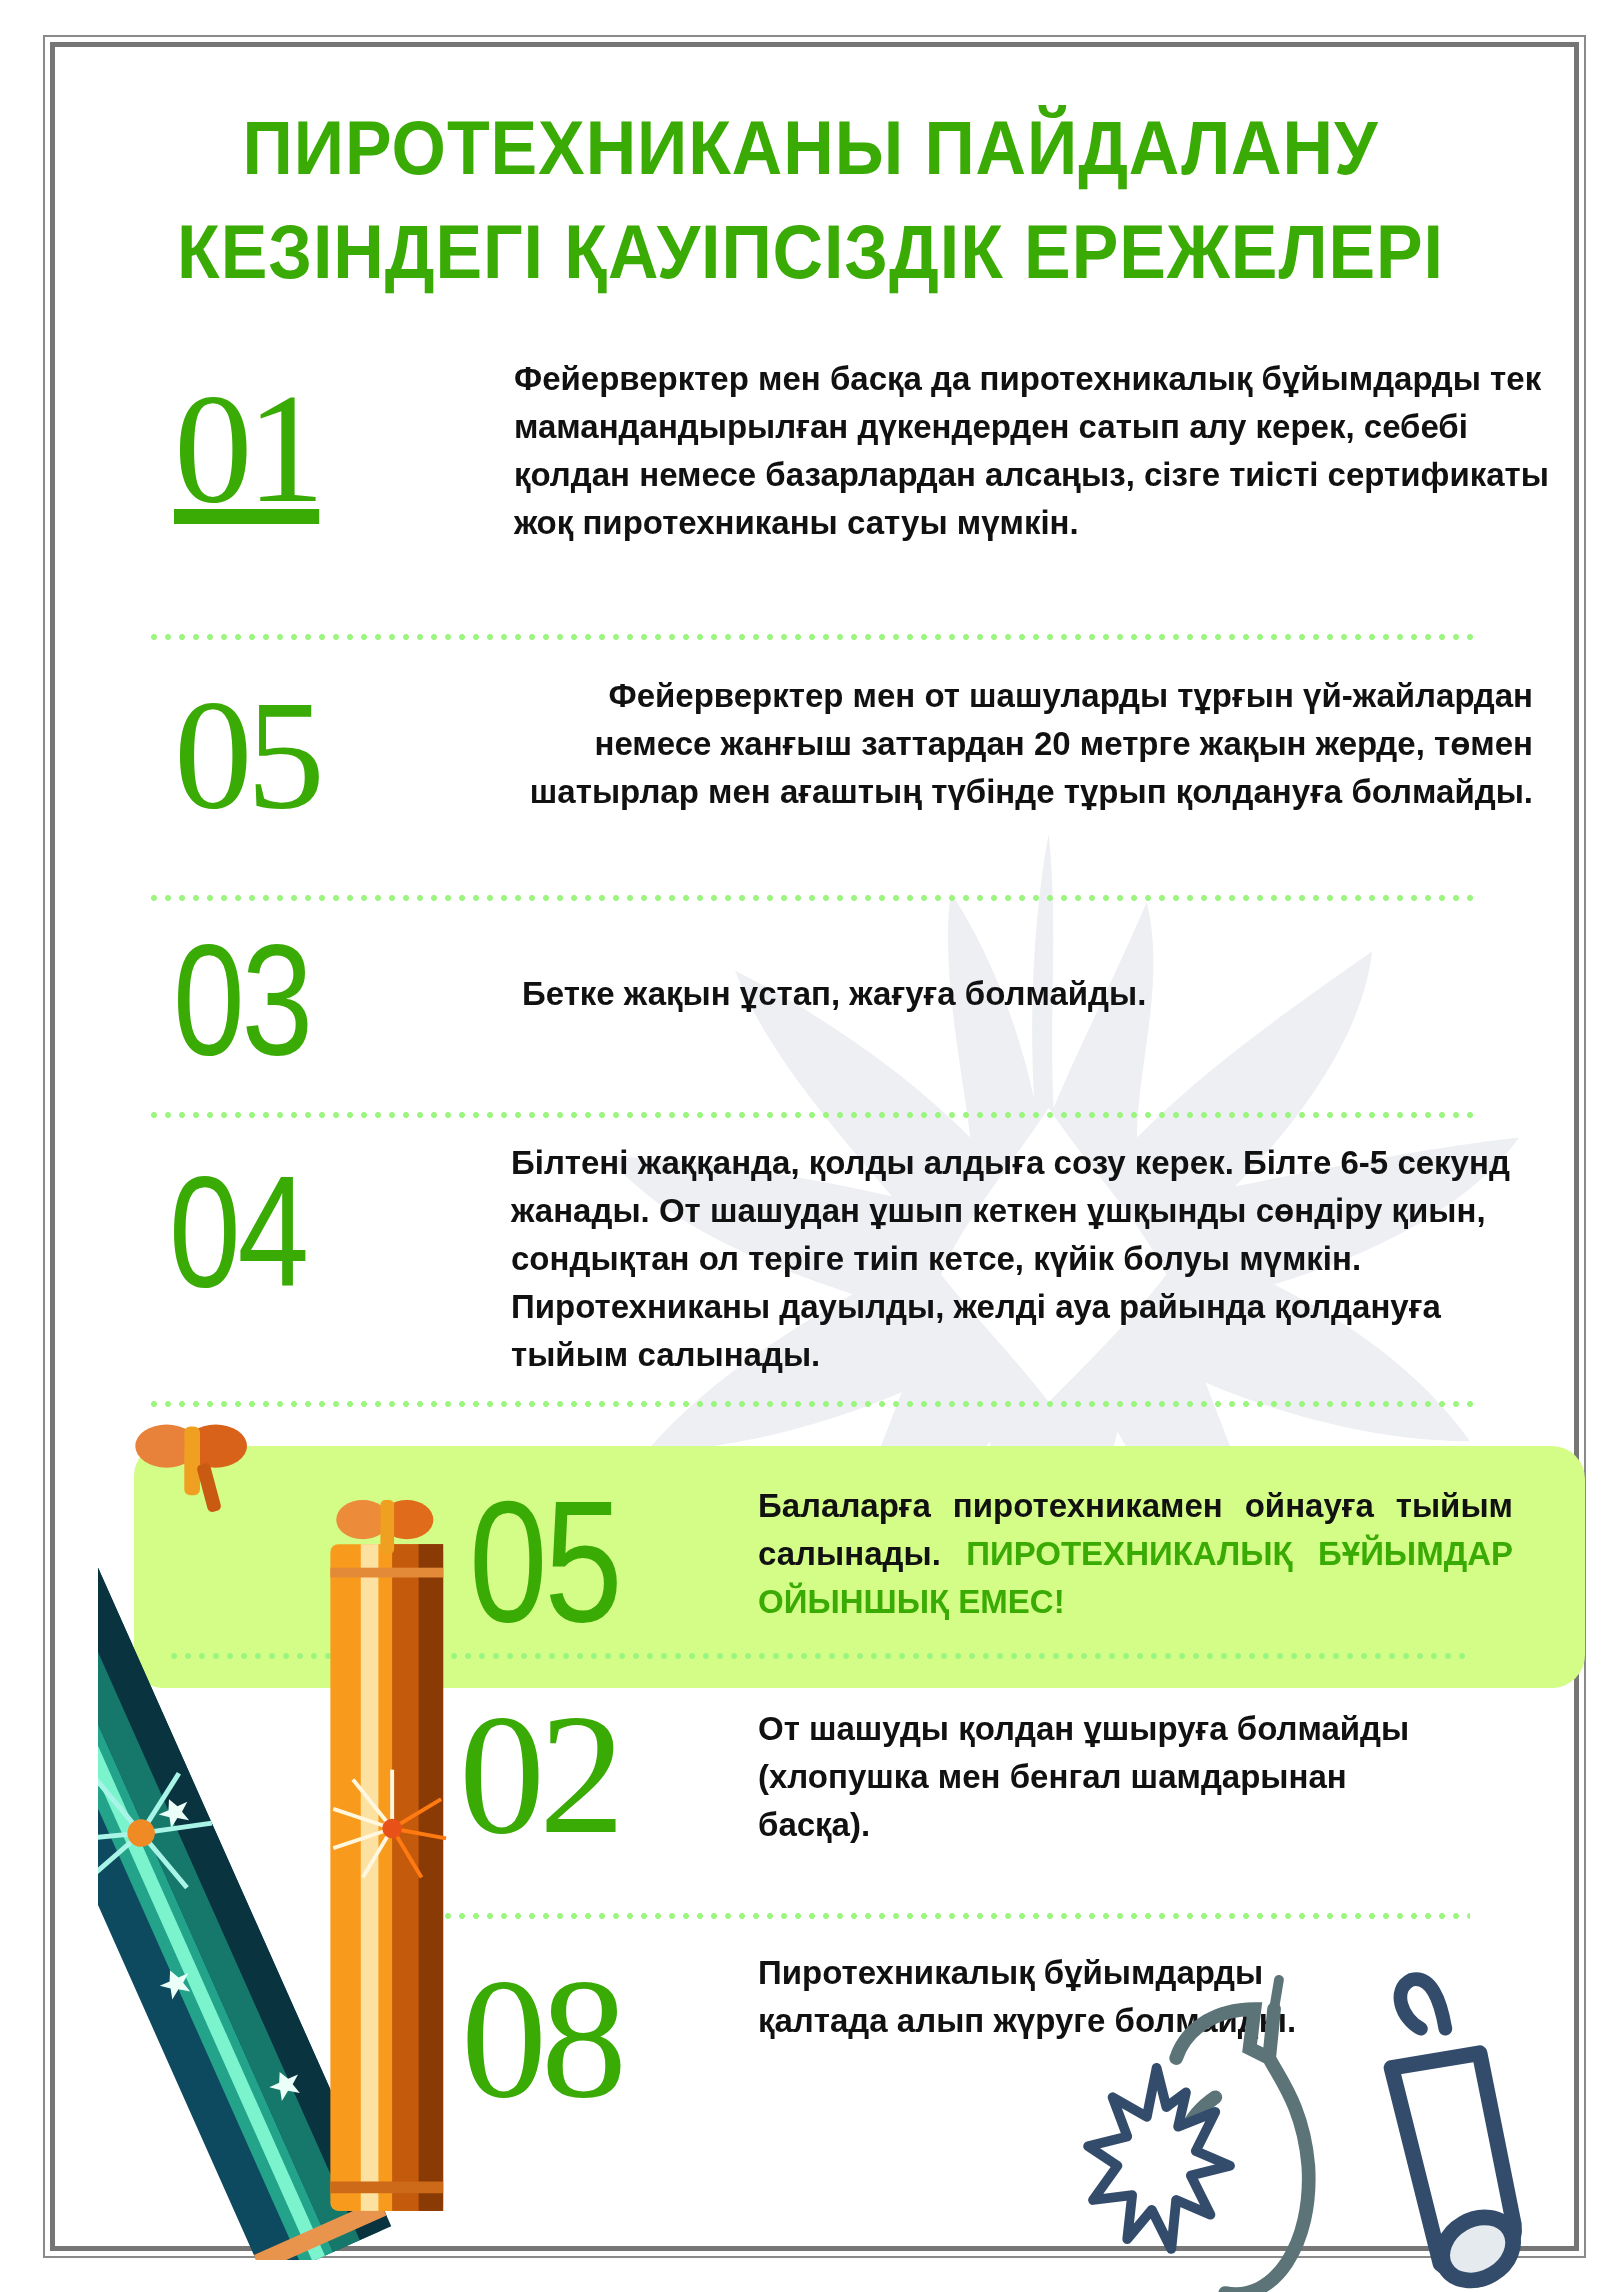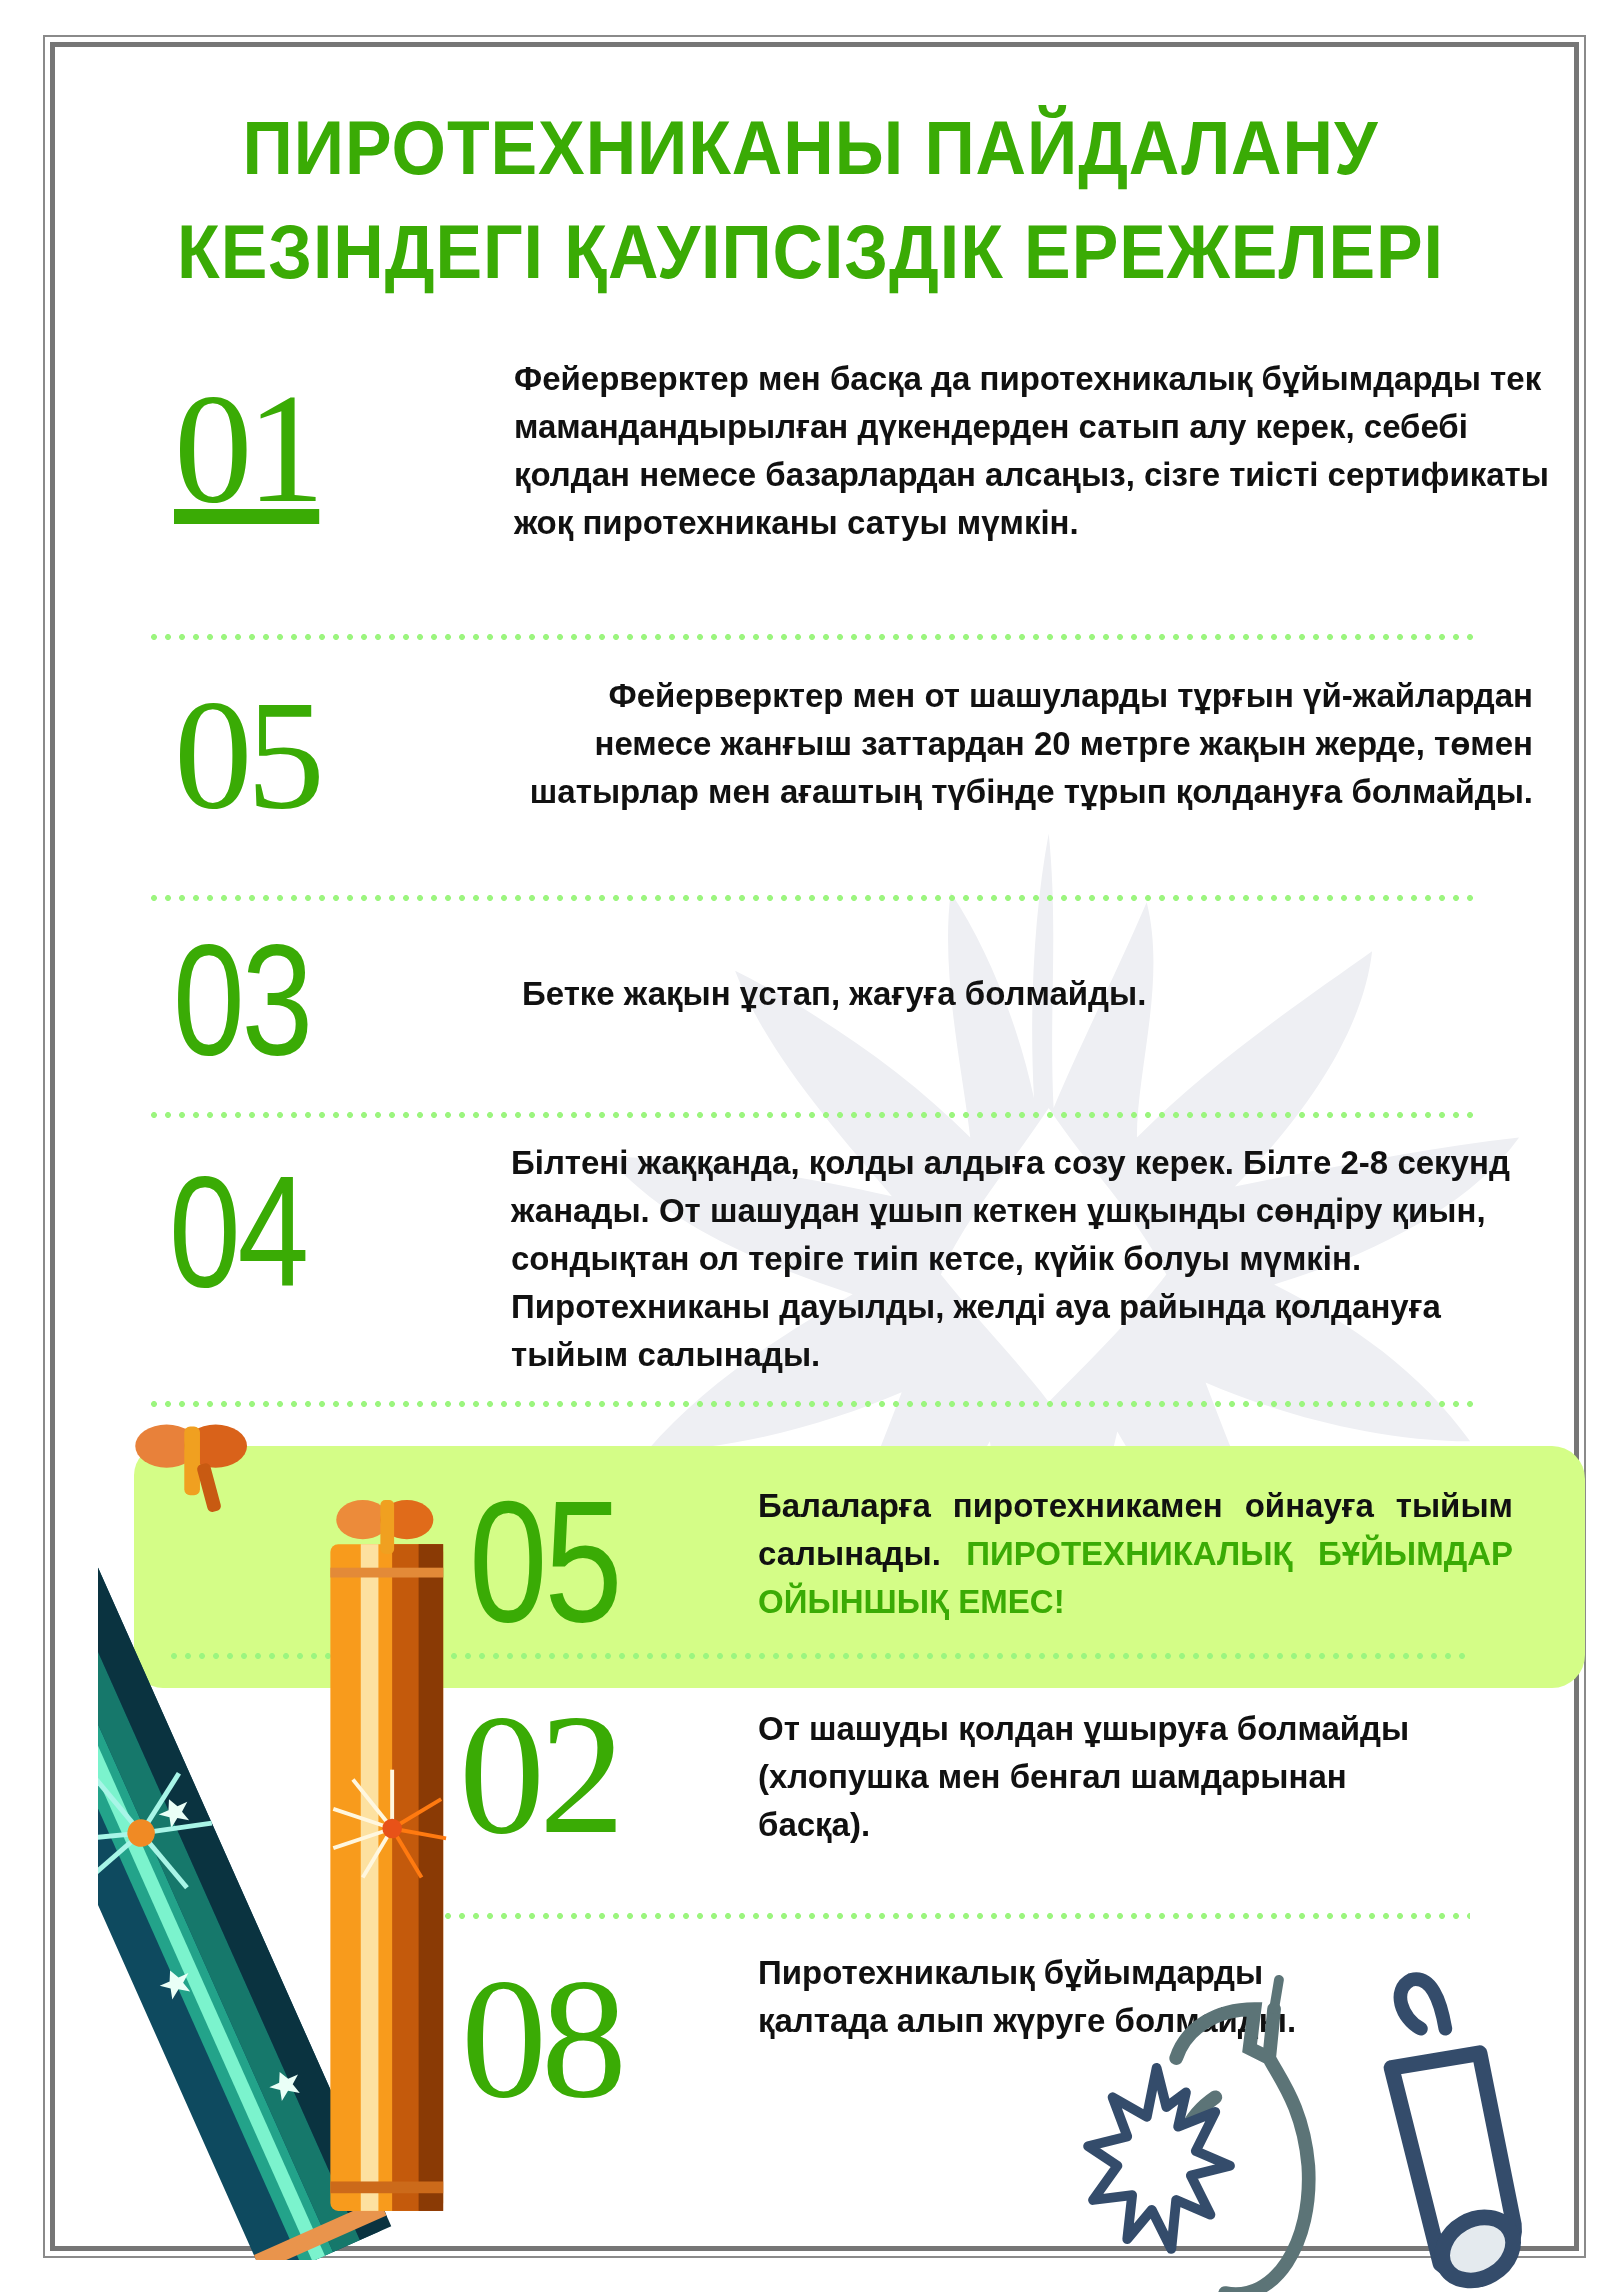--- a/index.html
+++ b/index.html
@@ -49,21 +49,21 @@
 
 <div class="num" style="left:174px; top:676px;">05</div>
 <div class="rule-text" style="left:470px; top:672px; width:1019px;text-align:right;">Фейерверктер мен от шашуларды тұрғын үй-жайлардан немесе жанғыш заттардан 20 метрге жақын жерде, төмен шатырлар мен ағаштың түбінде тұрып қолдануға болмайды.</div>
 <div class="divider" style="top:894px;"></div>
 
 <div class="num sans" style="left:173px; top:921px;">03</div>
 <div class="rule-text" style="left:478px; top:970px; width:980px;">Бетке жақын ұстап, жағуға болмайды.</div>
 <div class="divider" style="top:1111px;"></div>
 
 <div class="num sans" style="left:169px; top:1153px;">04</div>
-<div class="rule-text" style="left:467px; top:1139px; width:1049px;">Білтені жаққанда, қолды алдыға созу керек. Білте 2-8 секунд жанады. От шашудан ұшып кеткен ұшқынды сөндіру қиын, сондықтан ол теріге тиіп кетсе, күйік болуы мүмкін. Пиротехниканы дауылды, желді ауа райында қолдануға тыйым салынады.</div>
+<div class="rule-text" style="left:467px; top:1139px; width:1049px;">Білтені жаққанда, қолды алдыға созу керек. Білте 6-5 секунд жанады. От шашудан ұшып кеткен ұшқынды сөндіру қиын, сондықтан ол теріге тиіп кетсе, күйік болуы мүмкін. Пиротехниканы дауылды, желді ауа райында қолдануға тыйым салынады.</div>
 <div class="divider" style="top:1400px;"></div>
 
 <div class="highlight"></div>
 <div class="num sans" style="left:469px; top:1475px; font-size:172px;">05</div>
 <div class="rule-text justify" style="left:714px; top:1482px; width:755px;">
   <span>Балаларға пиротехникамен ойнауға тыйым салынады.</span>
   <span class="green">ПИРОТЕХНИКАЛЫҚ БҰЙЫМДАР ОЙЫНШЫҚ ЕМЕС!</span>
 </div>
 <div class="divider" style="top:1652px; left:167px; width:1304px;"></div>
 

